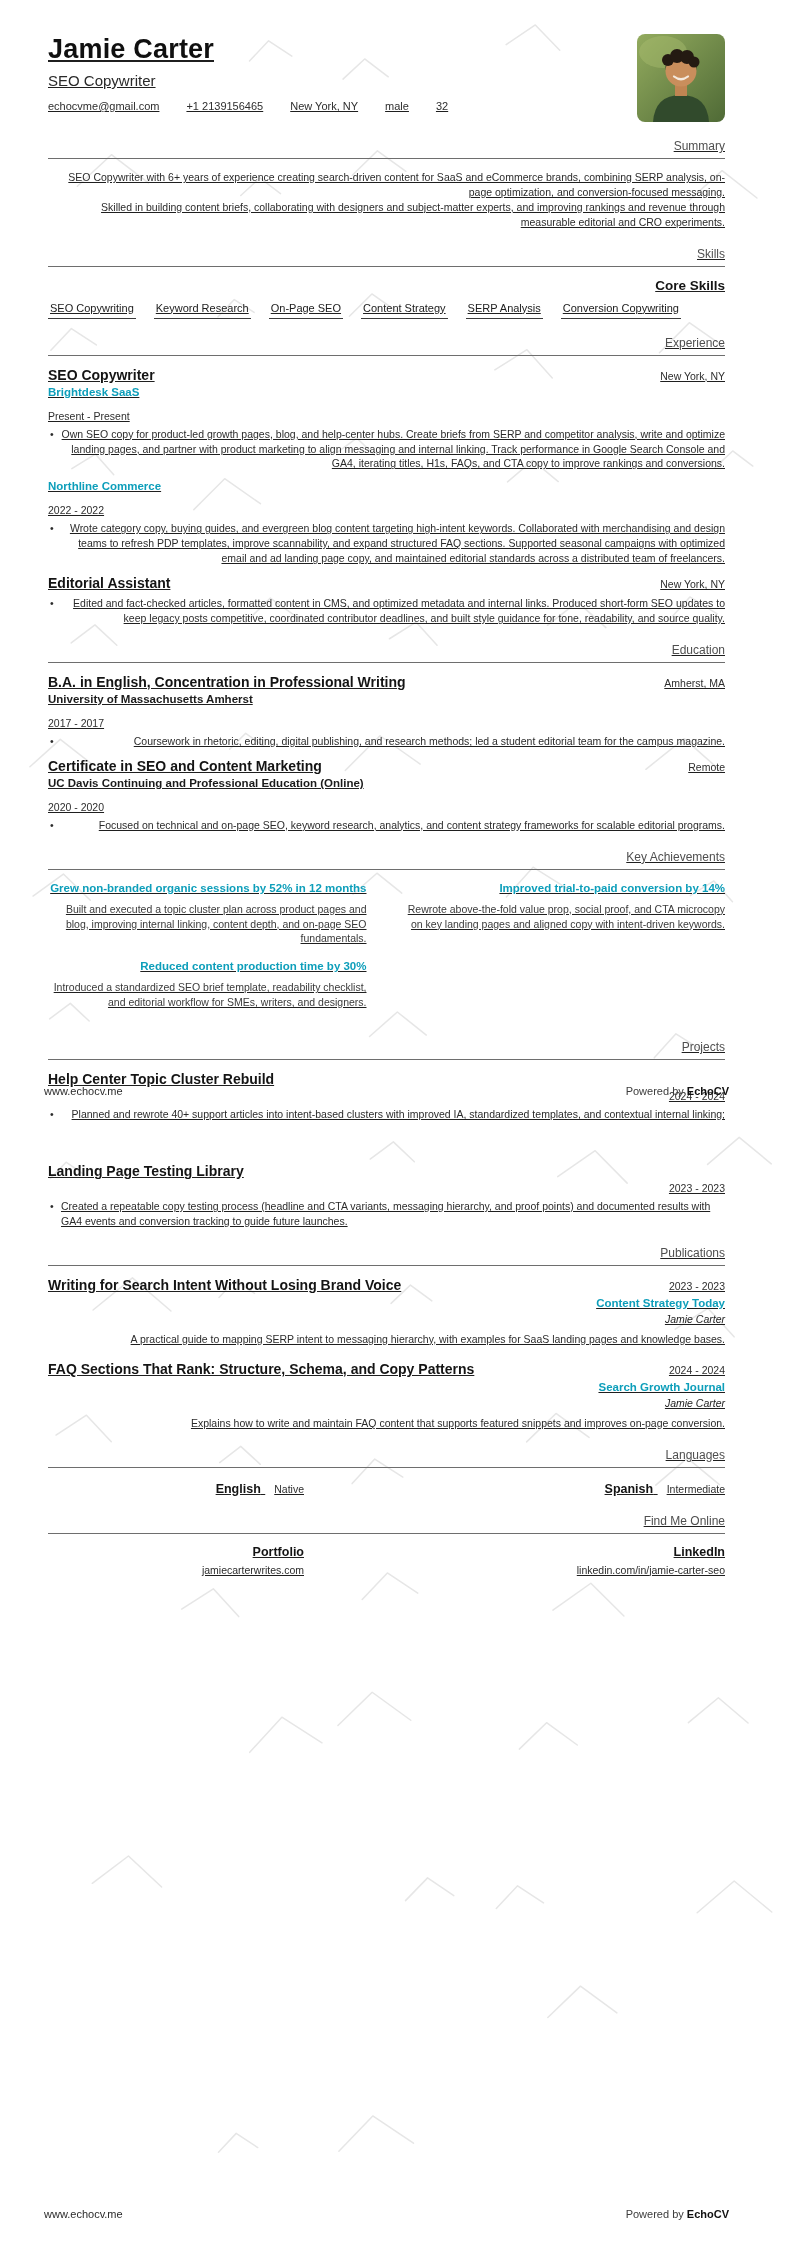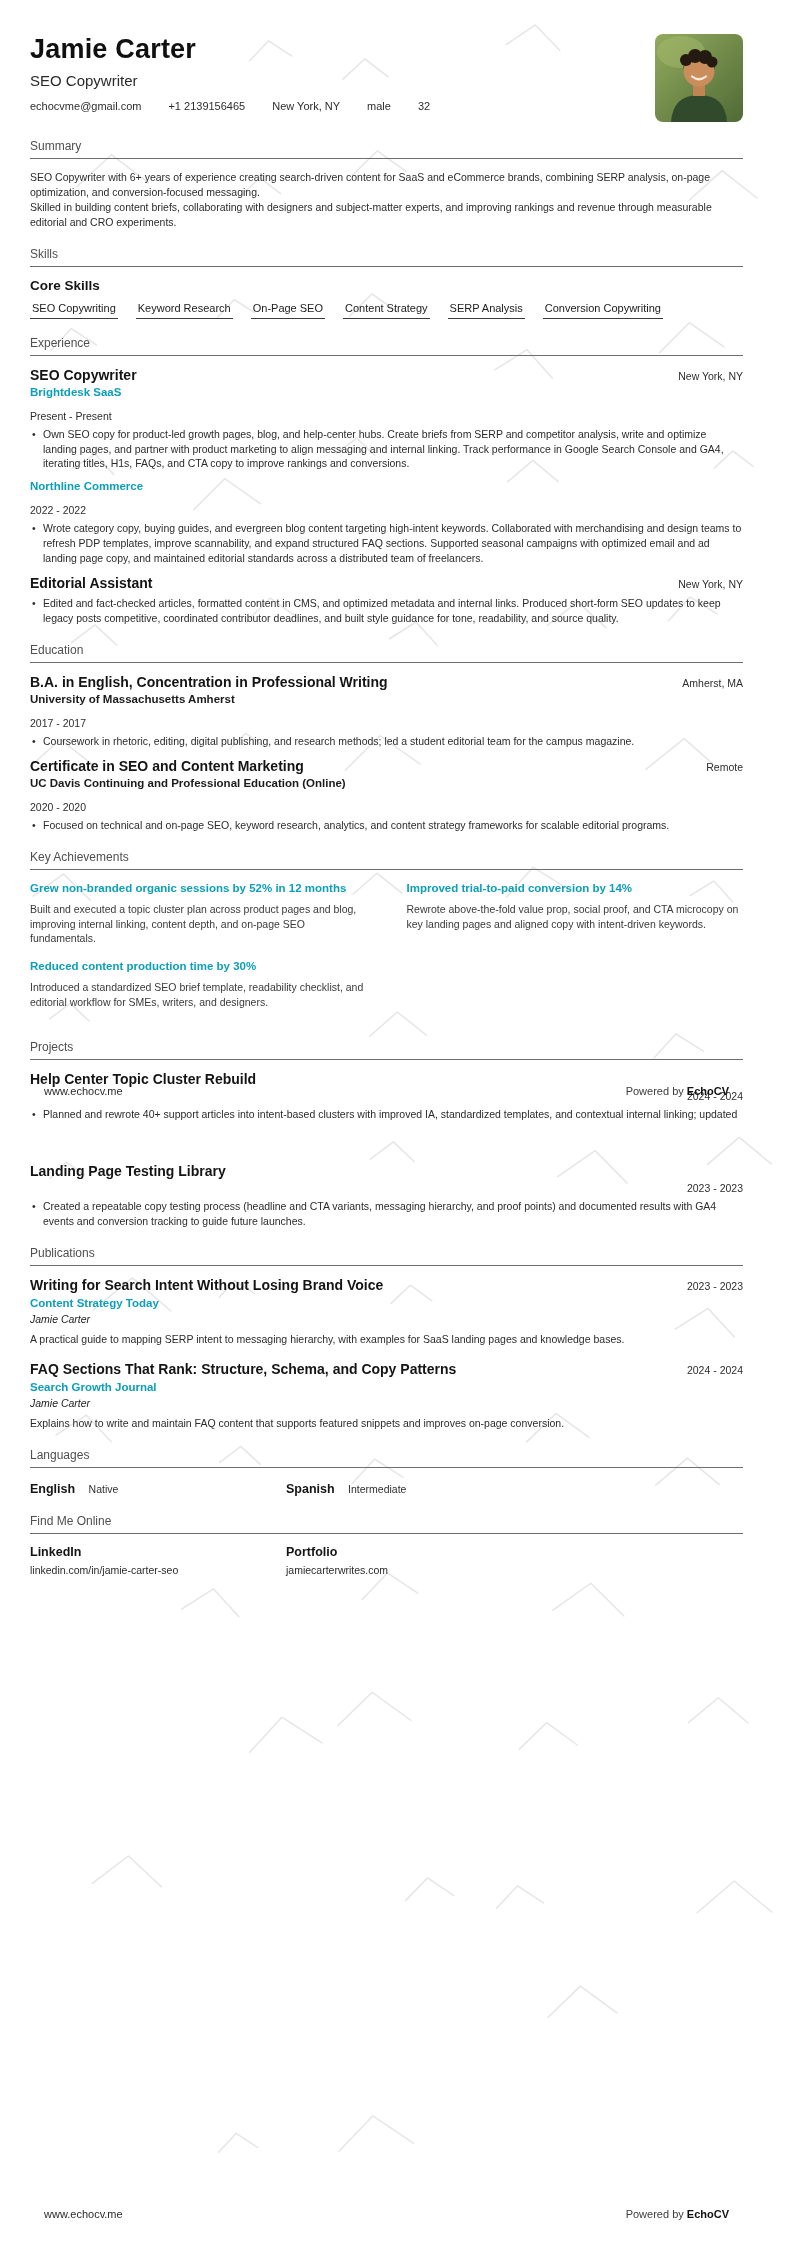--- a/index.html
+++ b/index.html
@@ -10,33 +10,33 @@
     --body:#2b2b2b;
   }
   *{margin:0;padding:0;box-sizing:border-box;}
   html,body{background:#fff;}
   body{
     width:794px;height:2246px;position:relative;overflow:hidden;
     font-family:"Liberation Sans","DejaVu Sans",sans-serif;color:var(--text);
   }
   #watermarks{position:absolute;left:0;top:0;width:794px;height:2246px;z-index:0;}
   #watermarks path{fill:none;stroke:var(--watermark);stroke-width:1.5;stroke-linecap:round;stroke-linejoin:round;}
-  .page{position:relative;z-index:1;width:773px;height:1123px;padding:34px 30px 0;overflow:hidden;}
+  .page{position:relative;z-index:1;width:773px;height:1123px;padding:34px 48px 0;overflow:hidden;text-decoration:underline;}
   .page.page2{padding-top:40px;}
 
   
   .header{display:flex;justify-content:space-between;align-items:flex-start;}
   .name{font-size:27px;font-weight:700;color:#101010;letter-spacing:.2px;}
   .person-title{font-size:15px;color:#2a2a2a;margin-top:7px;}
   .contact{display:flex;gap:27px;margin-top:11px;font-size:11px;color:#2e2e2e;flex-wrap:wrap;}
   .photo{width:88px;height:88px;border-radius:8px;overflow:hidden;flex:none;}
   .photo svg{display:block;}
 
   
-  section{margin-top:17px;}
+  section{margin-top:17px;text-align:right;}
   .section-label{font-size:12px;color:#4f4f4f;padding-bottom:5px;border-bottom:1px solid var(--rule);margin-bottom:11px;}
   .body-text{font-size:10.5px;line-height:1.42;color:var(--body);}
 
   
   .skills-group-title{font-size:13.5px;font-weight:700;color:#141414;margin-bottom:9px;}
   .skills-row{display:flex;flex-wrap:wrap;gap:2px 18px;}
   .skill{font-size:11px;color:#202020;padding:0 2px 4px;border-bottom:1px solid #3a3a3a;}
 
   
   .entry{margin-bottom:9px;}
@@ -359,26 +359,26 @@
         <span class="lang-name">Spanish</span>
         <span class="lang-level">Intermediate</span>
       </div>
     </div>
   </section>
 
   <section>
     <div class="section-label">Find Me Online</div>
     <div class="two-col">
       <div>
+        <div class="online-name">Portfolio</div>
+        <div class="online-value">jamiecarterwrites.com</div>
+      </div>
+      <div>
         <div class="online-name">LinkedIn</div>
         <div class="online-value">linkedin.com/in/jamie-carter-seo</div>
-      </div>
-      <div>
-        <div class="online-name">Portfolio</div>
-        <div class="online-value">jamiecarterwrites.com</div>
       </div>
     </div>
   </section>
 
   <div class="page-footer">
     <span class="footer-site">www.echocv.me</span>
     <span class="powered"><span>Powered by </span><b>EchoCV</b></span>
   </div>
 </div>
 

